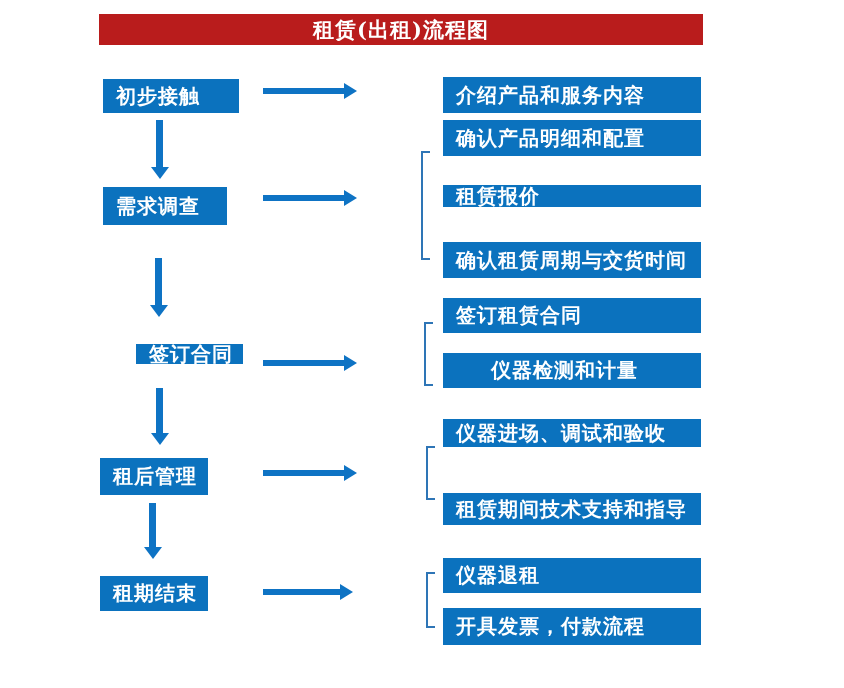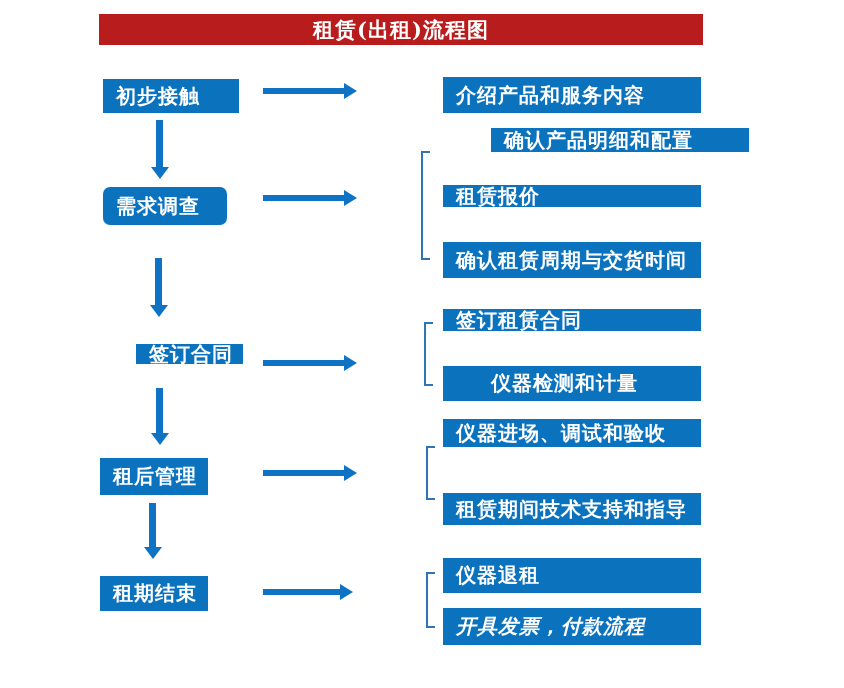--- a/index.html
+++ b/index.html
@@ -29,36 +29,36 @@
     font-size:20px;
     display:flex;
     align-items:center;
     padding-left:13px;
     box-sizing:border-box;
     white-space:nowrap;
     letter-spacing:1px;
   }
   
   .s1 { left:103px; top:79px;  width:136px; height:34px; }
-  .s2 { left:103px; top:187px; width:124px; height:38px;border-radius:7px; }
+  .s2 { left:103px; top:187px; width:124px; height:38px; }
   .s3 { left:103px; top:344px; width:107px; height:20px;margin-left:33px; }
   .s4 { left:100px; top:458px; width:108px; height:37px; }
   .s5 { left:100px; top:576px; width:108px; height:35px; }
   
   .detail { left:443px; width:258px; }
   .d1  { top:77px;  height:36px; }
-  .d2  { top:128px; height:24px;margin-left:48px; }
+  .d2  { top:120px; height:36px; }
   .d3  { top:185px; height:22px; }
   .d4  { top:242px; height:36px; }
-  .d5  { top:309px; height:22px; }
-  .d6  { top:366px; height:35px;padding-left:48px; }
+  .d5  { top:298px; height:35px; }
+  .d6  { top:353px; height:35px;padding-left:48px; }
   .d7  { top:419px; height:28px; }
   .d8  { top:493px; height:32px; }
   .d9  { top:558px; height:35px; }
-  .d10 { top:608px; height:37px;font-style:italic; }
+  .d10 { top:608px; height:37px; }
   
   .harrow {
     position:absolute;
     height:6px;
     background:#0e73c4;
   }
   .harrow::after {
     content:"";
     position:absolute;
     left:100%; top:50%;

